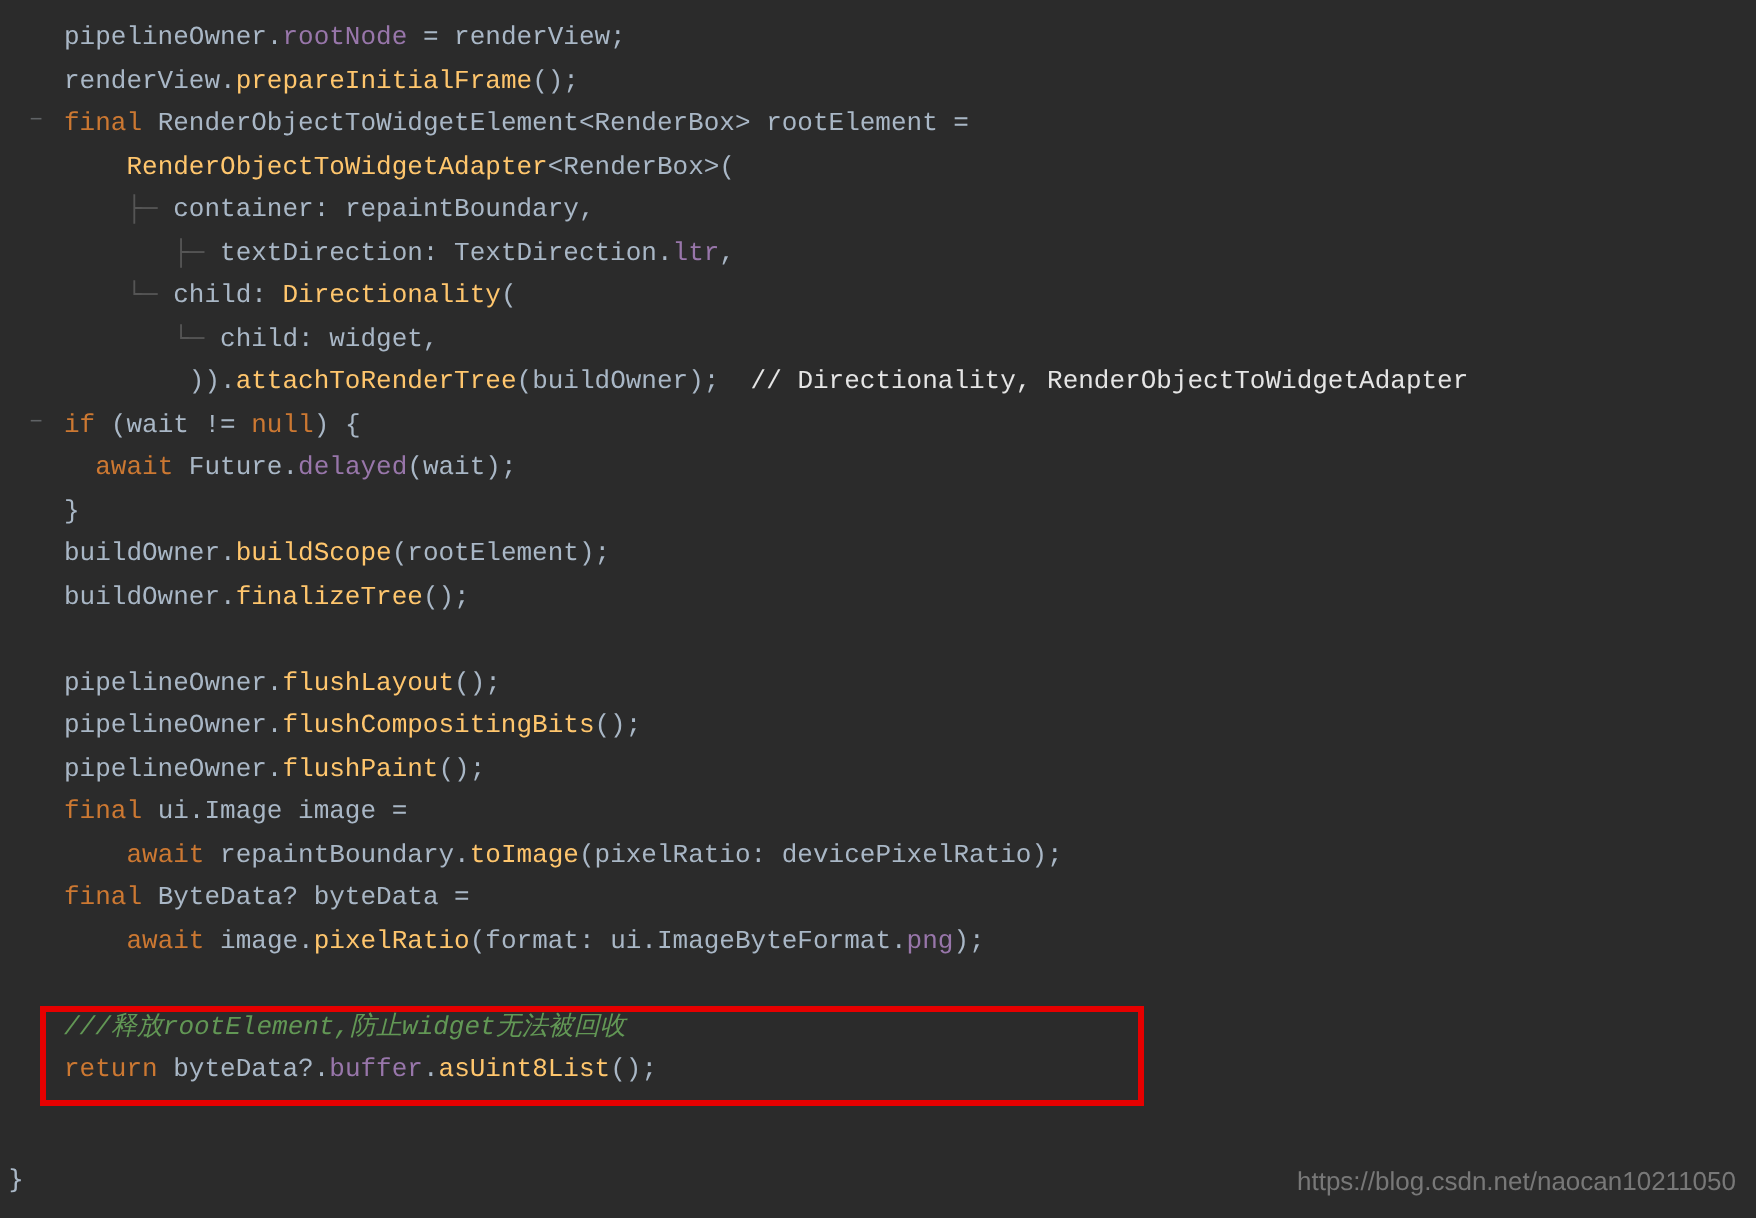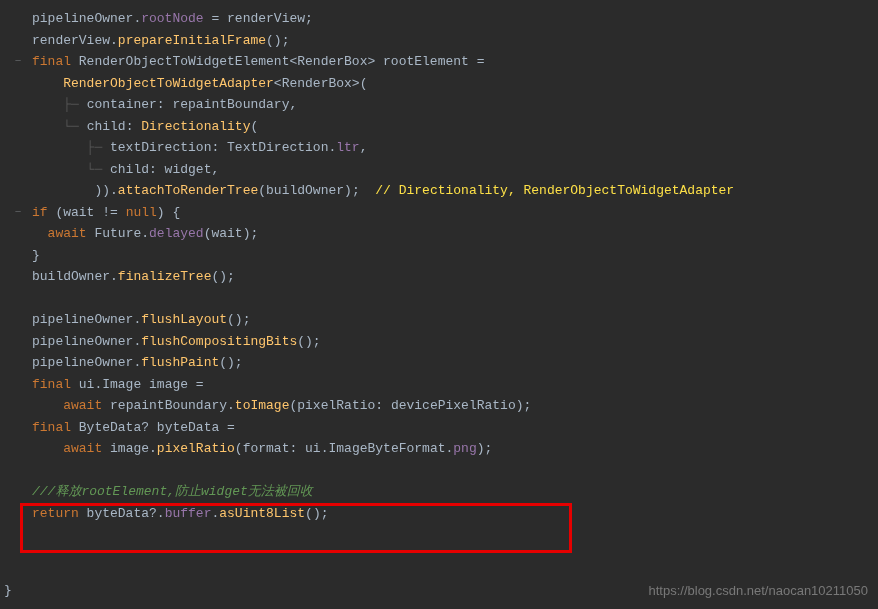--- a/index.html
+++ b/index.html
@@ -33,21 +33,21 @@
     justify-content: center;
     color: #606366;
   }
   .fold-icon {
     color: #606366;
     font-size: 11px;
     cursor: pointer;
   }
   .kw { color: #cc7832; }
   .method { color: #ffc66d; }
-  .comment { color: #fde047; }
+  .comment { color: #e5e5e5; }
   .comment-green { color: #629755; font-style: italic; margin-top: 34px; }
   .ident { color: #9876aa; }
   .plain { color: #a9b7c6; }
   .guide { color: #555; }
   .highlight-box {
     position: absolute;
     border: 3px solid #e60000;
     pointer-events: none;
   }
   .watermark {
@@ -77,34 +77,35 @@
 <div class="line"><span class="plain">pipelineOwner.</span><span class="ident">rootNode</span><span class="plain"> = renderView;</span></div>
 
 <div class="line"><span class="plain">renderView.</span><span class="method">prepareInitialFrame</span><span class="plain">();</span></div>
 
 <div class="line"><span class="gutter"><span class="fold-icon">−</span></span><span class="kw">final</span><span class="plain"> RenderObjectToWidgetElement&lt;RenderBox&gt; rootElement =</span></div>
 
 <div class="line">    <span class="method">RenderObjectToWidgetAdapter</span><span class="plain">&lt;RenderBox&gt;(</span></div>
 
 <div class="line">    <span class="guide">├─ </span><span class="plain">container: repaintBoundary,</span></div>
 
+<div class="line">       <span class="guide">├─ </span><span class="plain">textDirection: TextDirection.</span><span class="ident">ltr</span><span class="plain">,</span></div>
+
 <div class="line">    <span class="guide">└─ </span><span class="plain">child: </span><span class="method">Directionality</span><span class="plain">(</span></div>
-
-<div class="line">       <span class="guide">├─ </span><span class="plain">textDirection: TextDirection.</span><span class="ident">ltr</span><span class="plain">,</span></div>
 
 <div class="line">       <span class="guide">└─ </span><span class="plain">child: widget,</span></div>
 
 <div class="line">        <span class="plain">)).</span><span class="method">attachToRenderTree</span><span class="plain">(buildOwner);</span><span class="comment">  // Directionality, RenderObjectToWidgetAdapter</span></div>
 
 <div class="line"><span class="gutter"><span class="fold-icon">−</span></span><span class="kw">if</span><span class="plain"> (wait != </span><span class="kw">null</span><span class="plain">) {</span></div>
 
 <div class="line">  <span class="kw">await</span><span class="plain"> Future.</span><span class="ident">delayed</span><span class="plain">(wait);</span></div>
 
 <div class="line"><span class="plain">}</span></div>
 
+<div class="line"><span class="plain">buildOwner.</span><span class="method">buildScope</span><span class="plain">(rootElement);</span></div>
 
 <div class="line"><span class="plain">buildOwner.</span><span class="method">finalizeTree</span><span class="plain">();</span></div>
 
 <div class="line"> </div>
 
 <div class="line"><span class="plain">pipelineOwner.</span><span class="method">flushLayout</span><span class="plain">();</span></div>
 
 <div class="line"><span class="plain">pipelineOwner.</span><span class="method">flushCompositingBits</span><span class="plain">();</span></div>
 
 <div class="line"><span class="plain">pipelineOwner.</span><span class="method">flushPaint</span><span class="plain">();</span></div>

